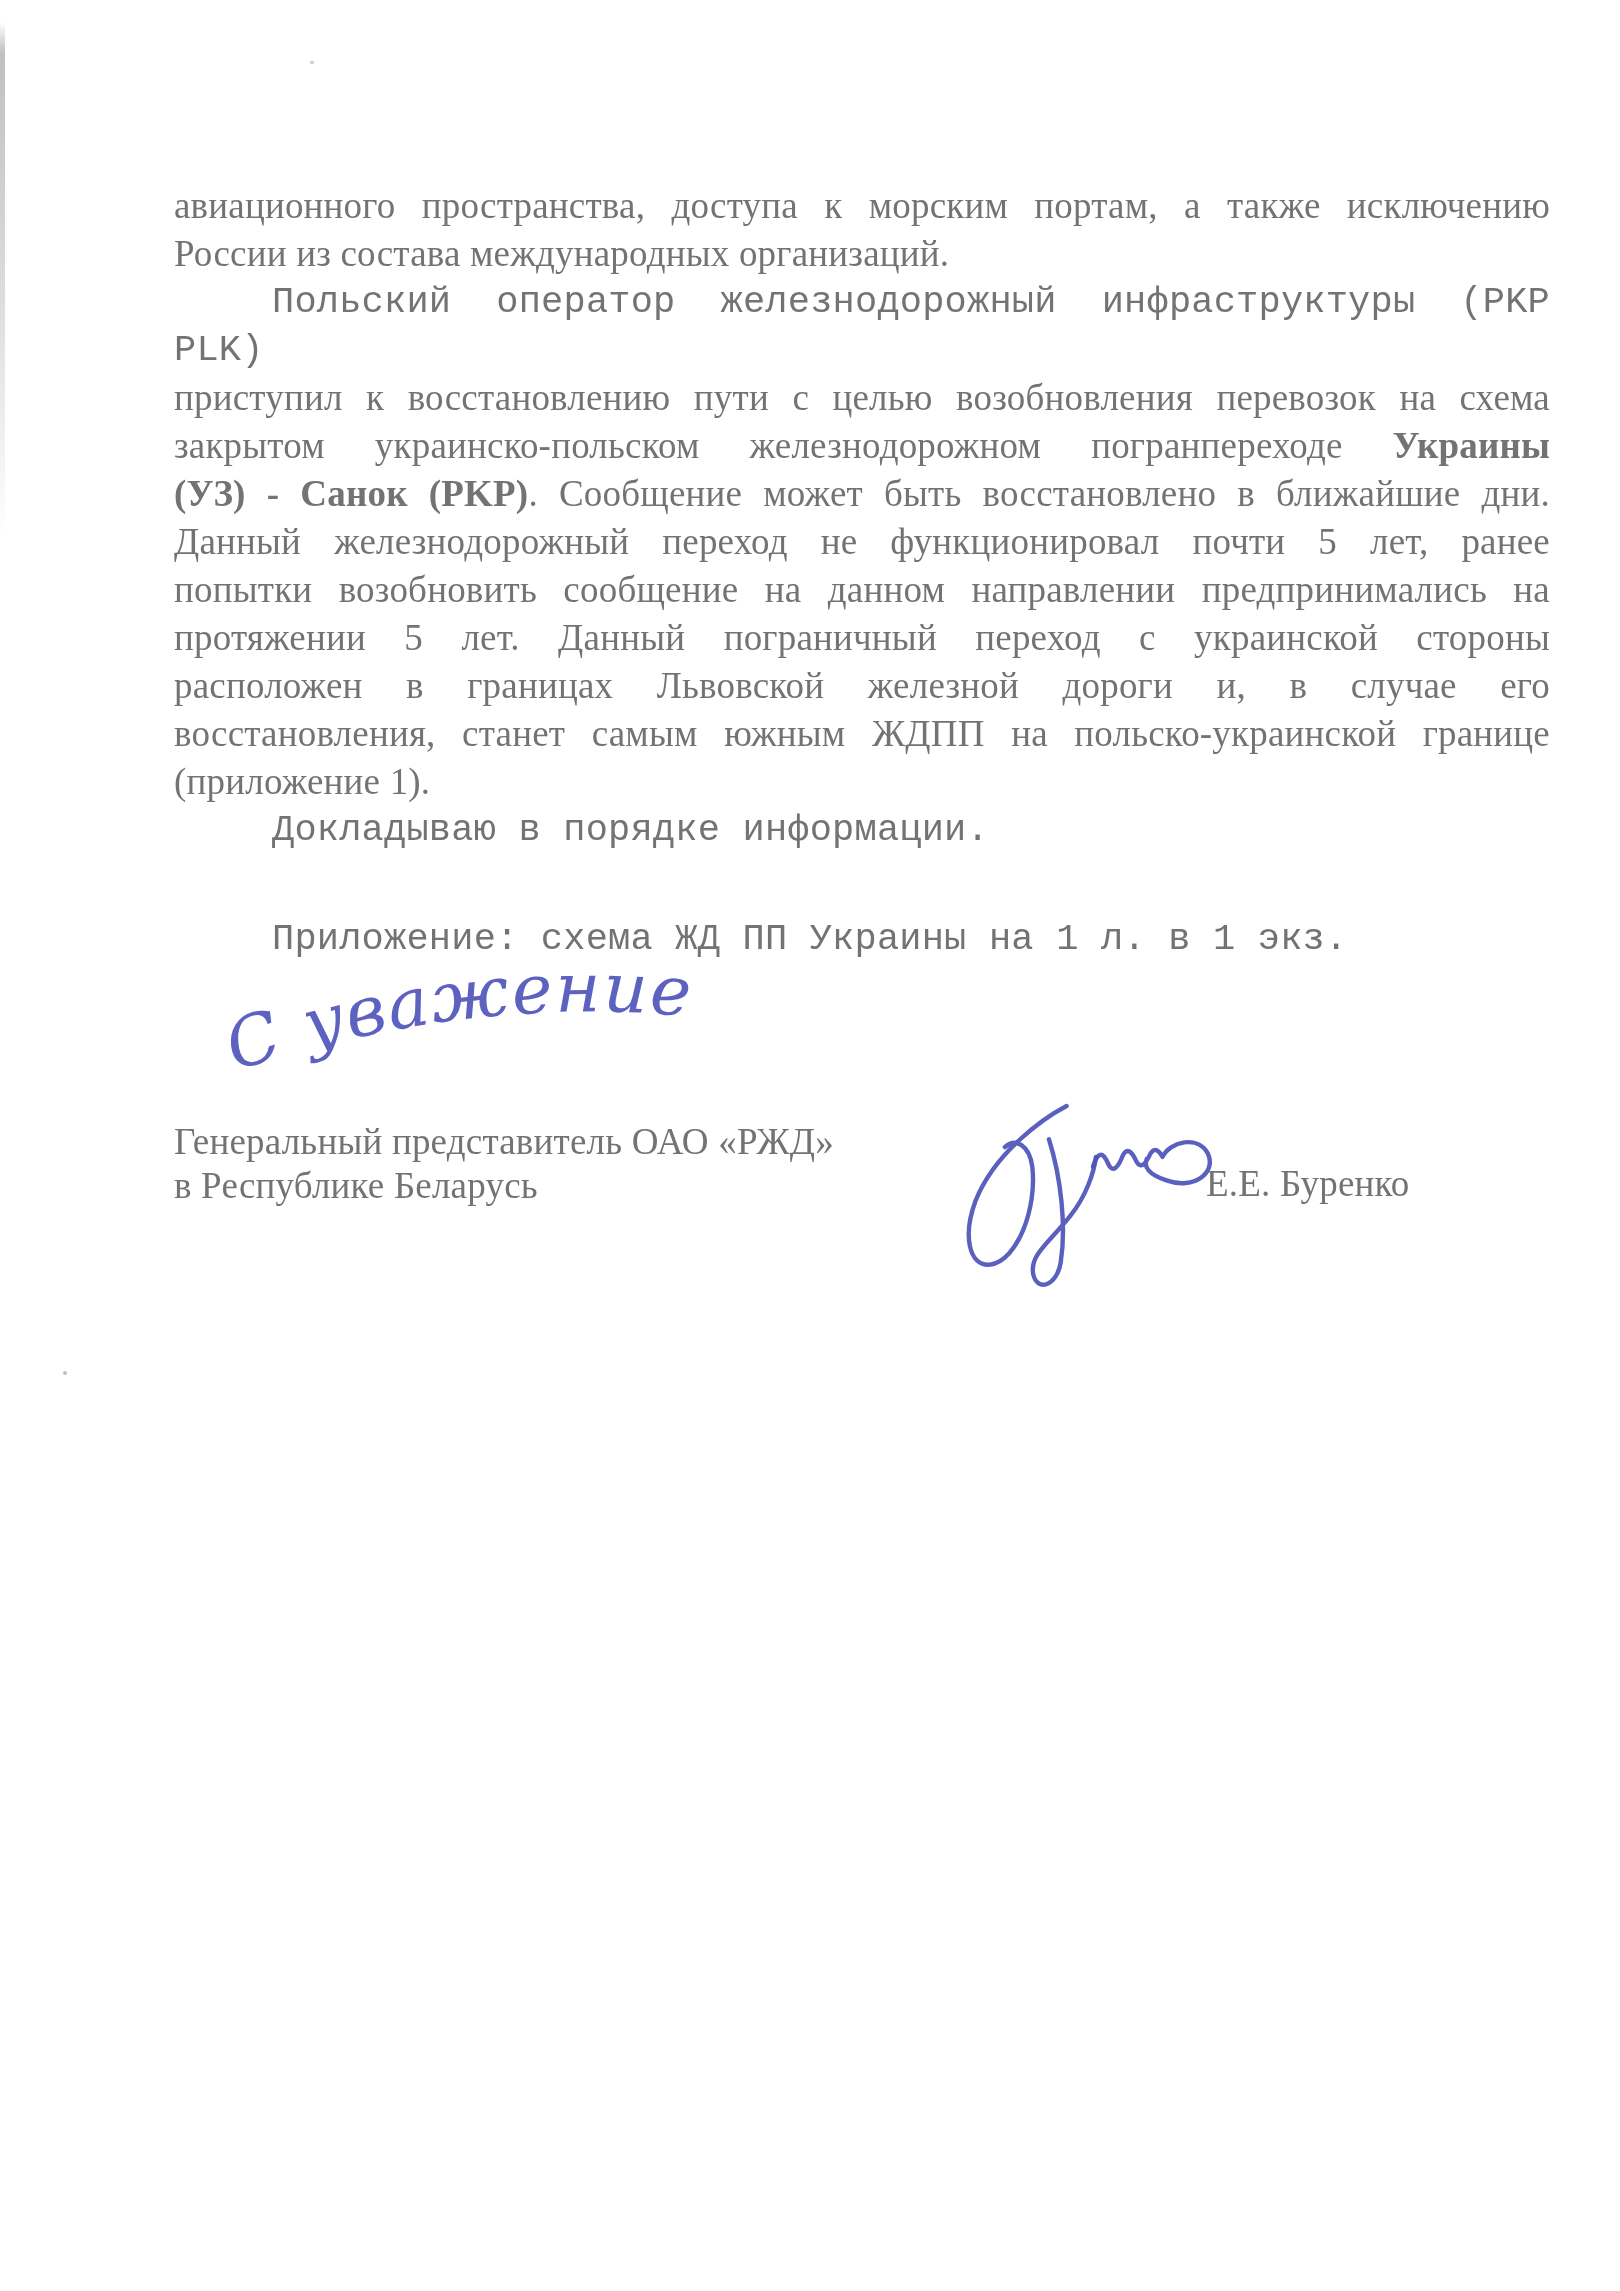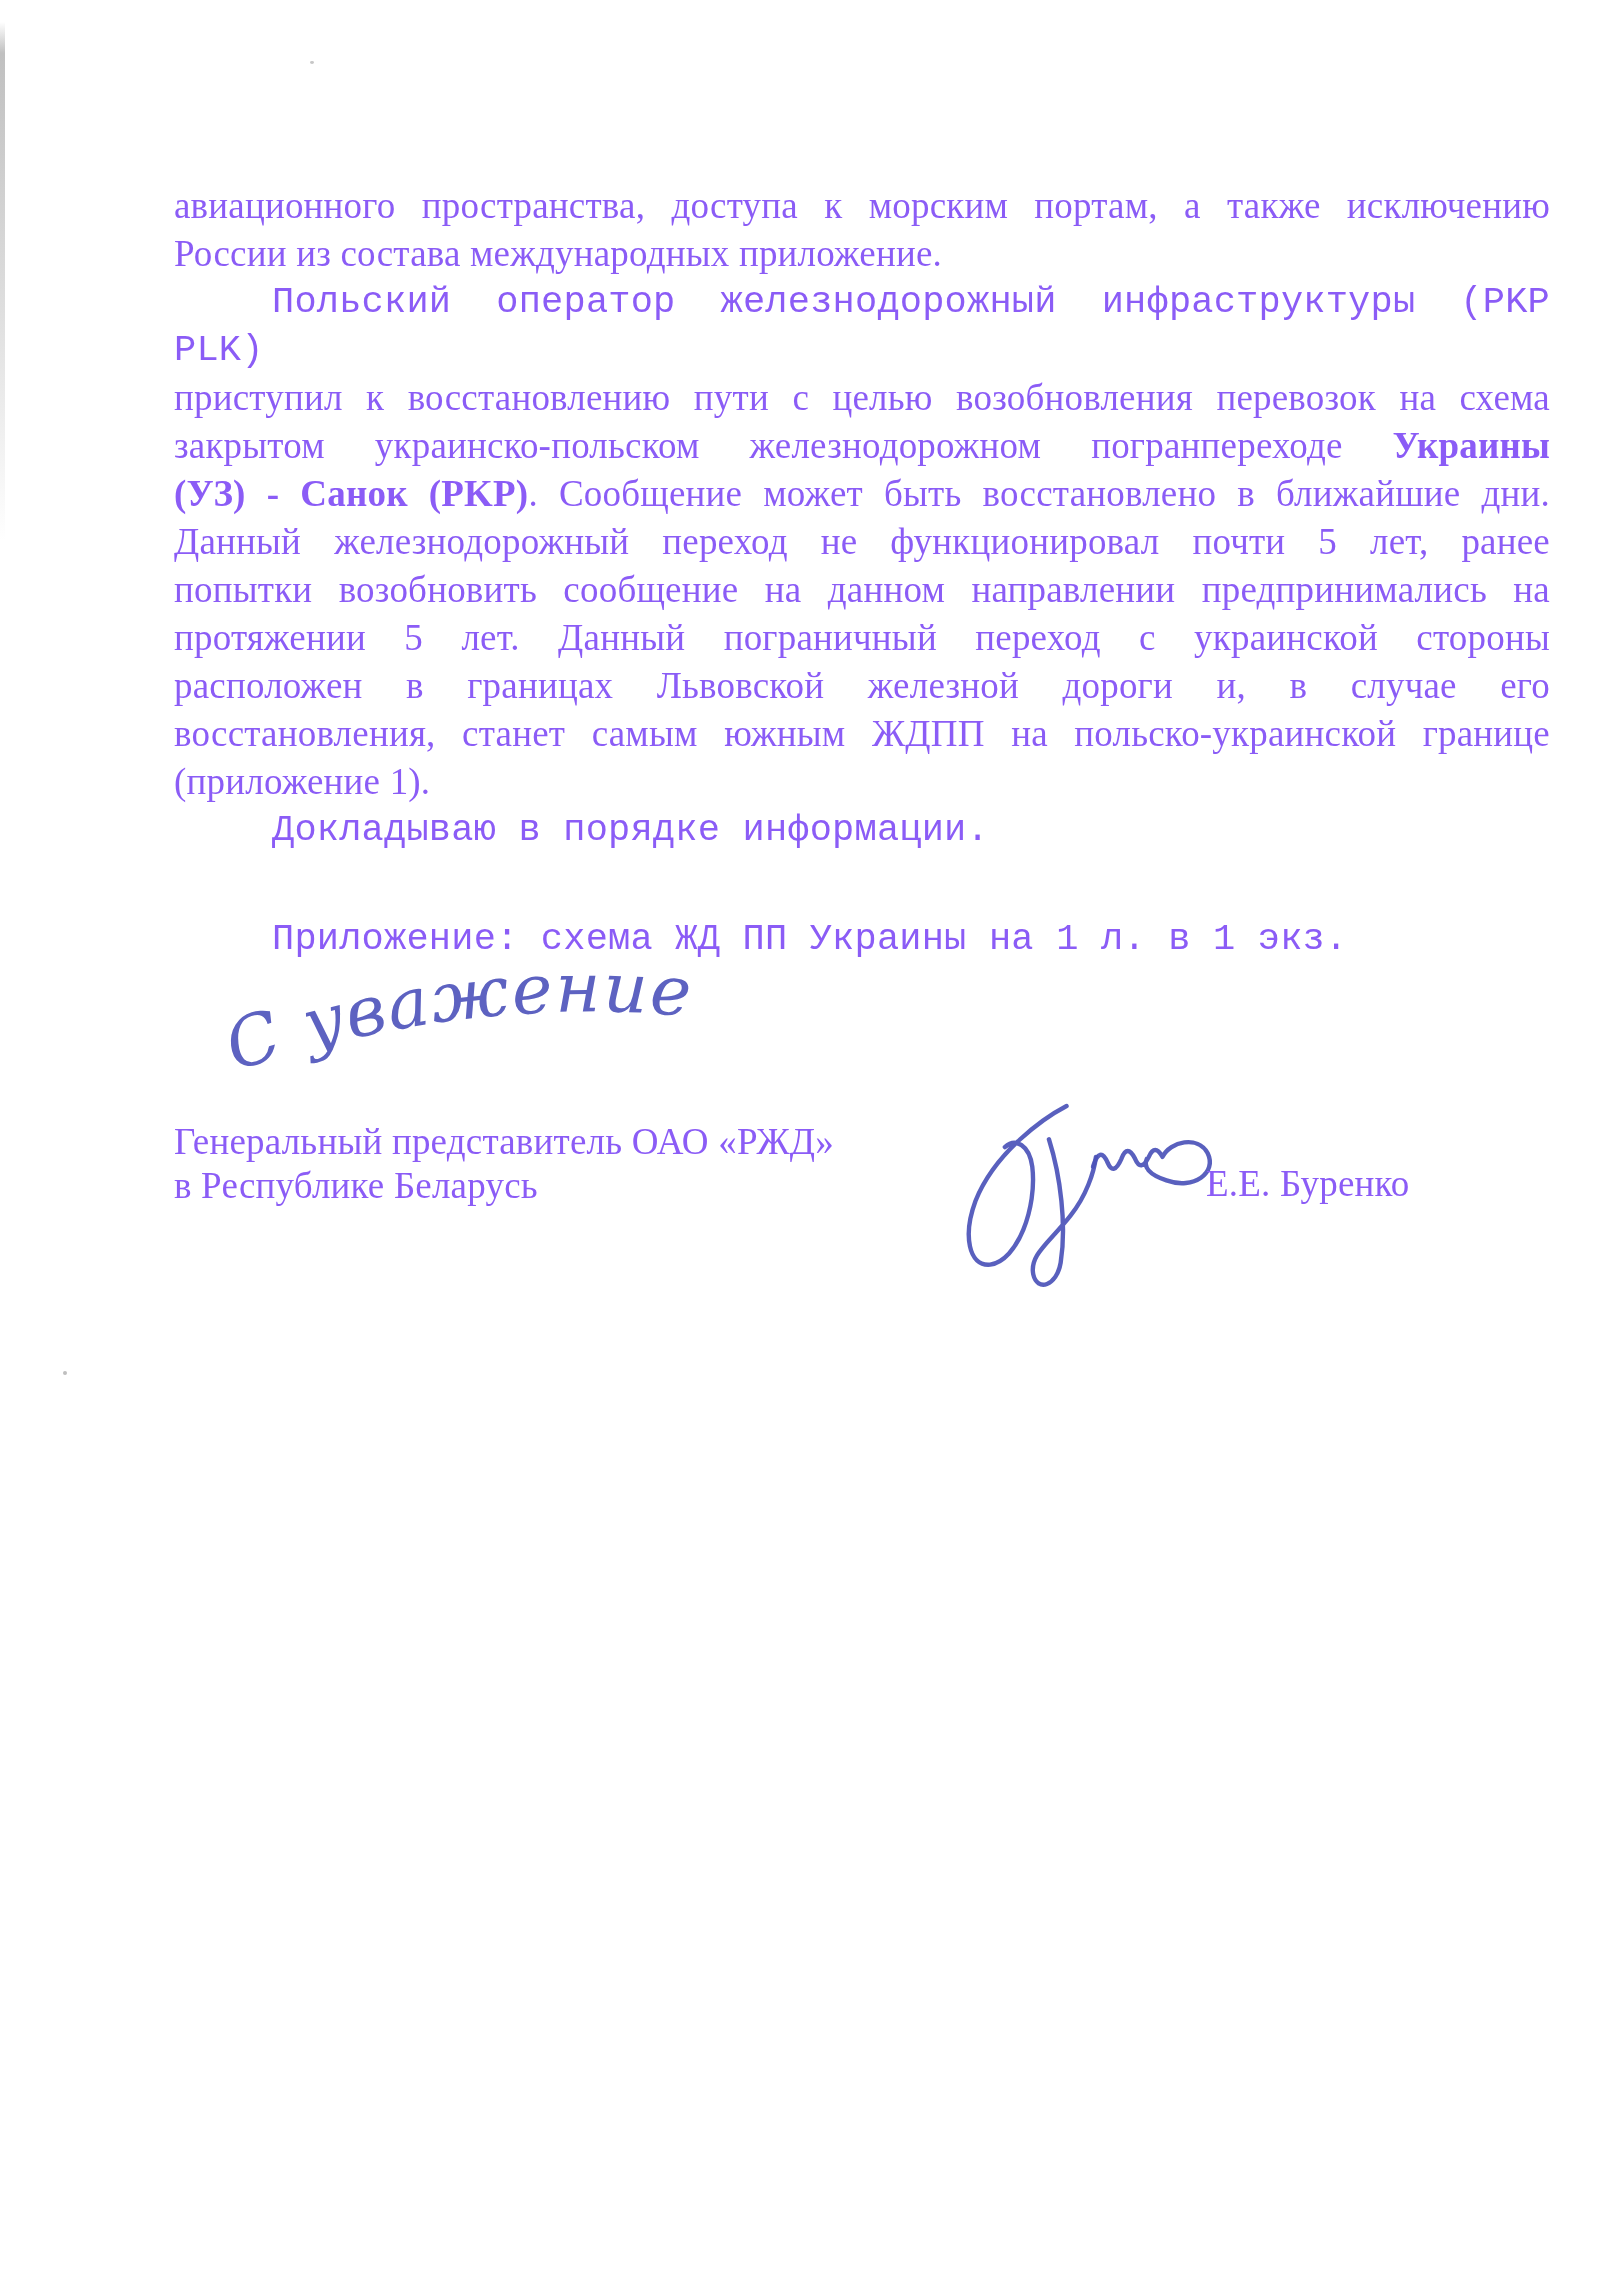--- a/index.html
+++ b/index.html
@@ -2,21 +2,21 @@
 <html lang="ru"><head>
 <meta charset="utf-8">
 <style>
   html,body{margin:0;padding:0;background:#e8e8e8;}
   .page{
     position:relative;
     width:1620px;height:2292px;
     background:#ffffff;
     overflow:hidden;
     font-family:"Liberation Serif","DejaVu Serif",serif;
-    color:#8b5cf6;
+    color:#737373;
   }
   
   .scan-edge{
     position:absolute;left:0;top:21.6px;width:4.9px;height:519px;
     background:linear-gradient(to bottom, rgba(140,140,140,0) 0%, rgba(140,140,140,.55) 6%, rgba(160,160,160,.35) 55%, rgba(170,170,170,0) 100%);
   }
   .speck{position:absolute;border-radius:50%;background:#c7c7c7;}
   .speck.s1{left:310px;top:61px;width:3.9px;height:2.9px;}
   .speck.s2{left:63px;top:1371px;width:3.9px;height:3.9px;background:#bfbfbf;}
 
@@ -59,21 +59,21 @@
 <body>
 
 <div class="page">
 
   <div class="scan-edge"></div>
   <div class="speck s1"></div>
   <div class="speck s2"></div>
 
   <div class="textblock">
     <div class="ln jl">авиационного пространства, доступа к морским портам, а также исключению</div>
-    <div class="ln">России из состава международных приложение.</div>
+    <div class="ln">России из состава международных организаций.</div>
 
     <div class="ln jl ind">Польский оператор железнодорожный инфраструктуры (PKP PLK)</div>
     <div class="ln jl">приступил к восстановлению пути с целью возобновления перевозок на схема</div>
     <div class="ln jl"><span>закрытом украинско-польском железнодорожном погранпереходе</span> <span class="b">Украины</span></div>
     <div class="ln jl"><span class="b">(УЗ) - Санок (PKP)</span><span>. Сообщение может быть восстановлено в ближайшие дни.</span></div>
     <div class="ln jl">Данный железнодорожный переход не функционировал почти 5 лет, ранее</div>
     <div class="ln jl">попытки возобновить сообщение на данном направлении предпринимались на</div>
     <div class="ln jl">протяжении 5 лет. Данный пограничный переход с украинской стороны</div>
     <div class="ln jl">расположен в границах Львовской железной дороги и, в случае его</div>
     <div class="ln jl">восстановления, станет самым южным ЖДПП на польско-украинской границе</div>

